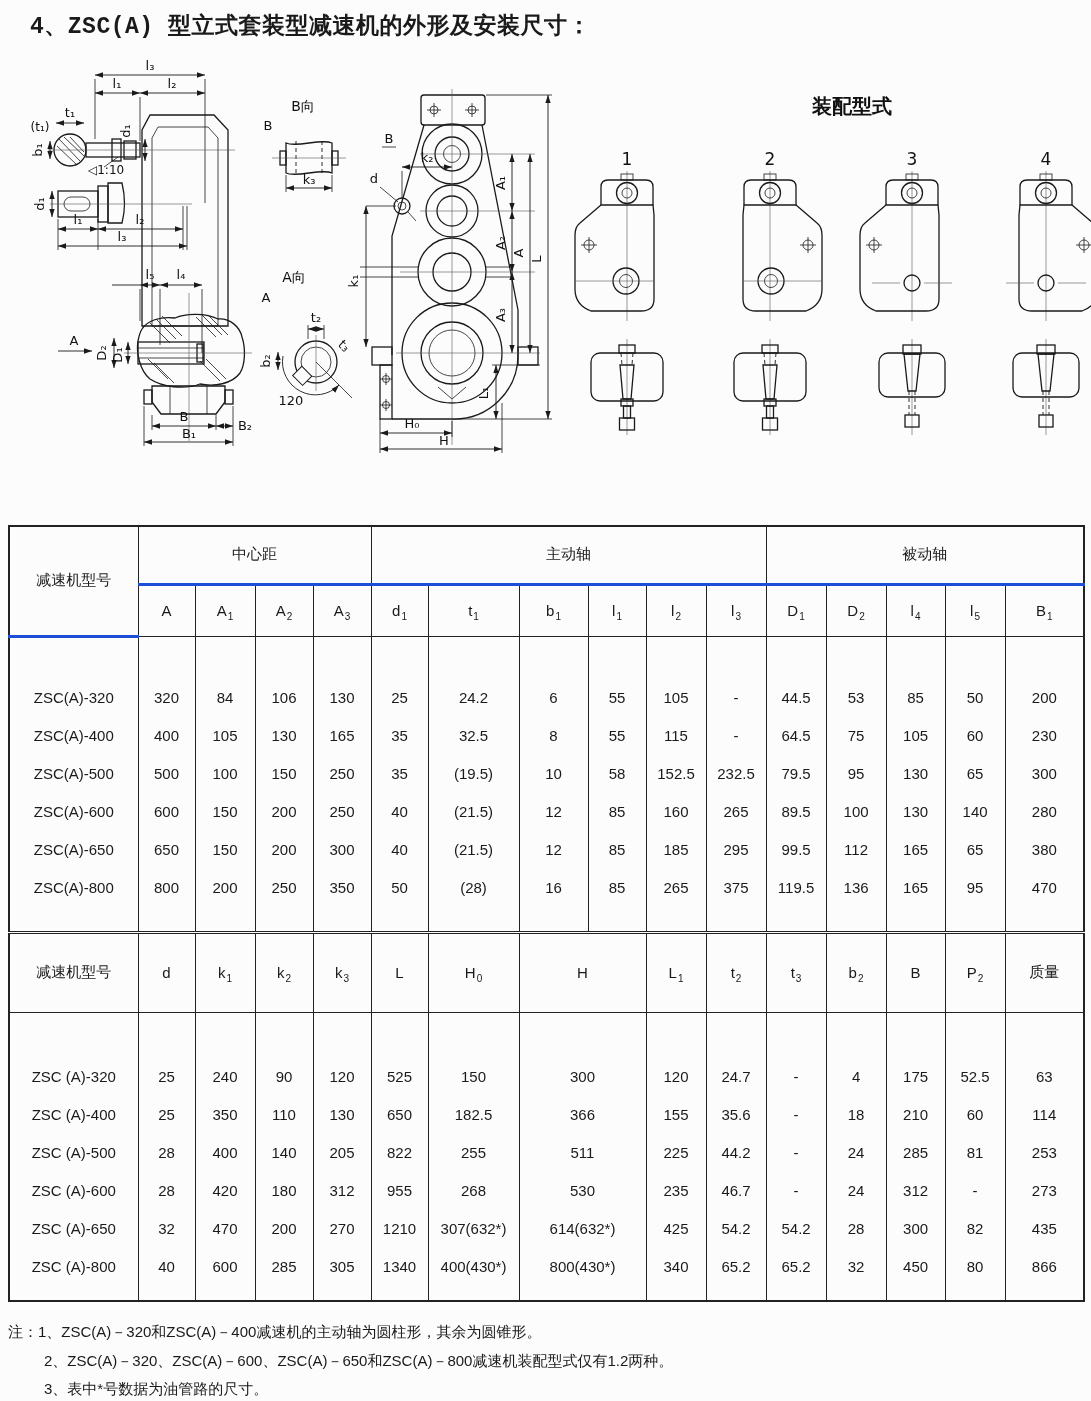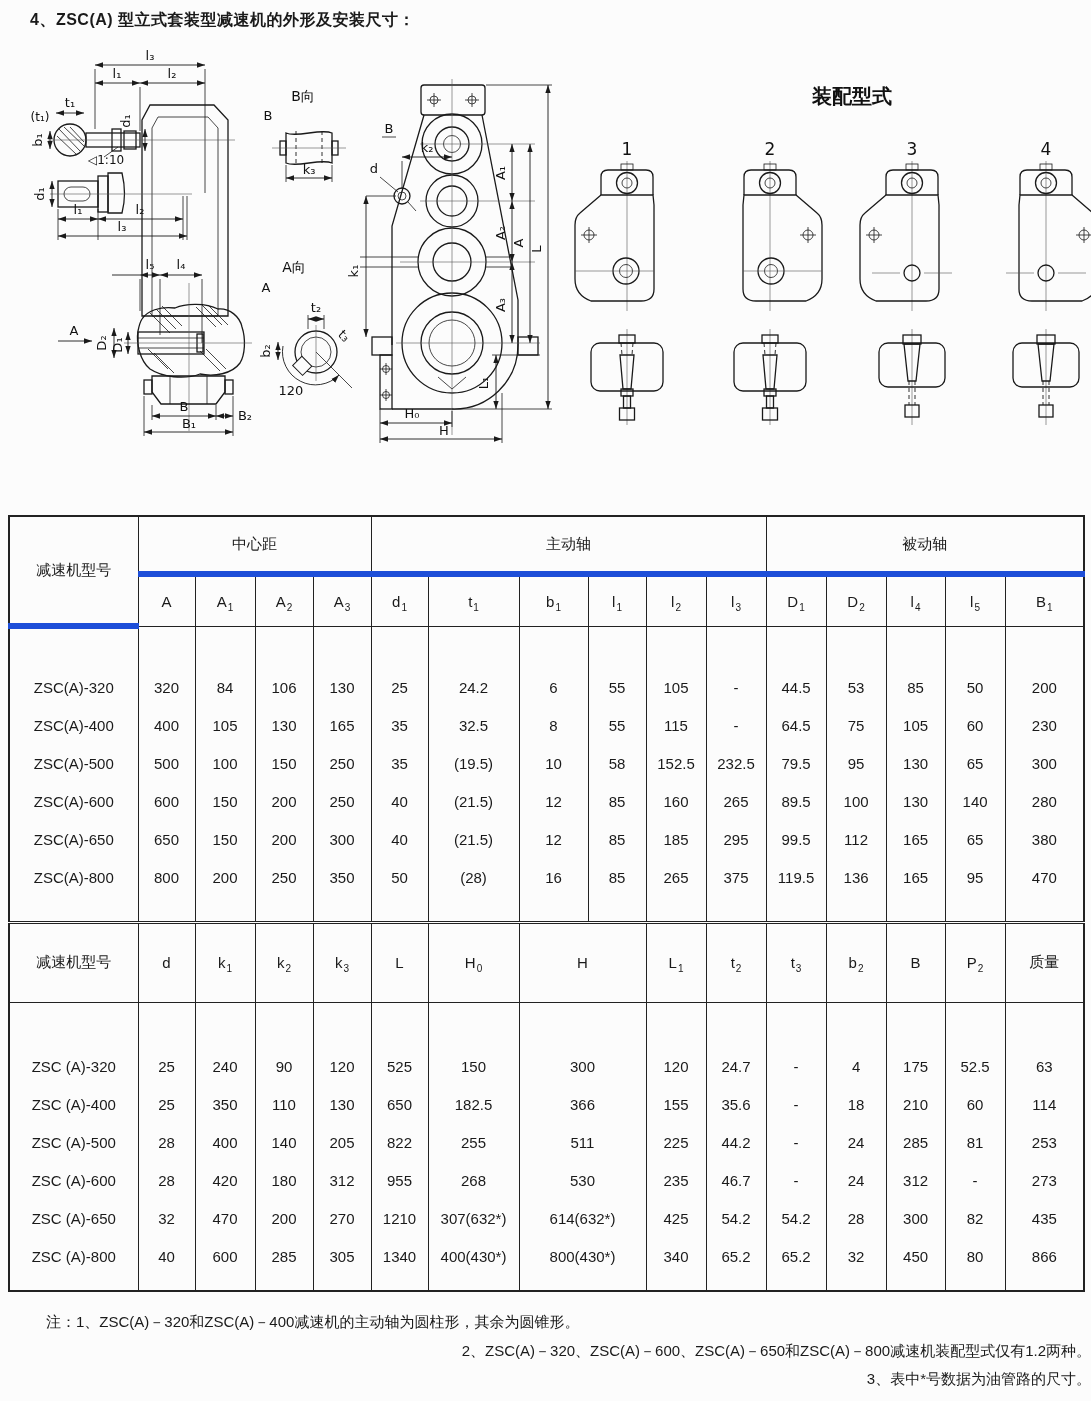--- a/index.html
+++ b/index.html
@@ -1,18 +1,18 @@
 <!DOCTYPE html>
 <html><head>
 <meta charset="utf-8">
 <style>
   html,body{margin:0;padding:0;}
   body{width:1091px;height:1401px;overflow:hidden;background:#fcfcfc;
        font-family:"Liberation Sans",sans-serif;color:#1a1a1a;}
-  .title{margin:10px 0 0 30px;font-size:16px;font-weight:bold;letter-spacing:.5px;}
+  .title{margin:10px 0 0 30px;font-size:23px;font-weight:bold;letter-spacing:.5px;font-family:Liberation Mono, monospace;}
   #drawing{display:block;margin-top:12px;}
   
   .ln{fill:none;stroke:#1a1a1a;stroke-width:1.3;}
   .thin{fill:none;stroke:#1a1a1a;stroke-width:.8;}
   .dim{fill:none;stroke:#1a1a1a;stroke-width:.9;}
   .cl{fill:none;stroke:#555;stroke-width:.6;}
   .dash{fill:none;stroke:#1a1a1a;stroke-width:.9;stroke-dasharray:4 3;}
   #drawing text{font-family:"DejaVu Sans",sans-serif;font-size:13px;fill:#111;}
   #drawing text.cjk{font-size:14px;}
   #drawing text.big{font-size:20px;font-weight:bold;}
@@ -22,28 +22,28 @@
   #dim-table{border-collapse:collapse;border:2px solid #222;table-layout:fixed;
              width:1075px;margin:60px 0 0 8px;}
   #dim-table th,#dim-table td{border-left:1px solid #222;border-right:1px solid #222;
              font-weight:400;text-align:center;padding:0;font-size:15px;color:#1a1a1a;
              overflow:hidden;white-space:nowrap;}
   #dim-table tr.h1{height:58px;} #dim-table tr.h2{height:52px;}
   #dim-table tr.r{height:38px;}
   #dim-table tr.sp-a{height:42px;} #dim-table tr.sp-b{height:26px;}
   #dim-table tr.hd2{height:80px;}
   #dim-table tr.sp-c{height:45px;} #dim-table tr.sp-d{height:16px;}
-  #dim-table tr.h1 th{border-bottom:6px solid #1d4ed8;}
+  #dim-table tr.h1 th{border-bottom:3px solid #1d4ed8;}
   #dim-table tr.h2 th{border-bottom:1px solid #222;}
   #dim-table tr.hd2 th{border-bottom:1px solid #222;border-top:3px double #222;}
   .subsc{font-size:10px;position:relative;top:4px;margin-left:1px;}
   
   .notes{margin:16px 0 0 8px;font-size:15px;line-height:1.9;}
-  .note-line{white-space:nowrap;margin-left:38px;}
-  .note-line.ind{padding-left:36px;text-align:right;}
+  .note-line{white-space:nowrap;}
+  .note-line.ind{padding-left:36px;}
 </style>
 </head>
 <body>
 
 <div class="title">4、ZSC(A) 型立式套装型减速机的外形及安装尺寸：</div>
 
 <svg id="drawing" width="1091" height="412" viewBox="0 0 1091 412">
   <defs>
     <marker id="ae" refX="9" refY="4" markerWidth="10" markerHeight="8" orient="auto">
       <path d="M0,1 L9,4 L0,7 Z" fill="#1a1a1a"></path>

